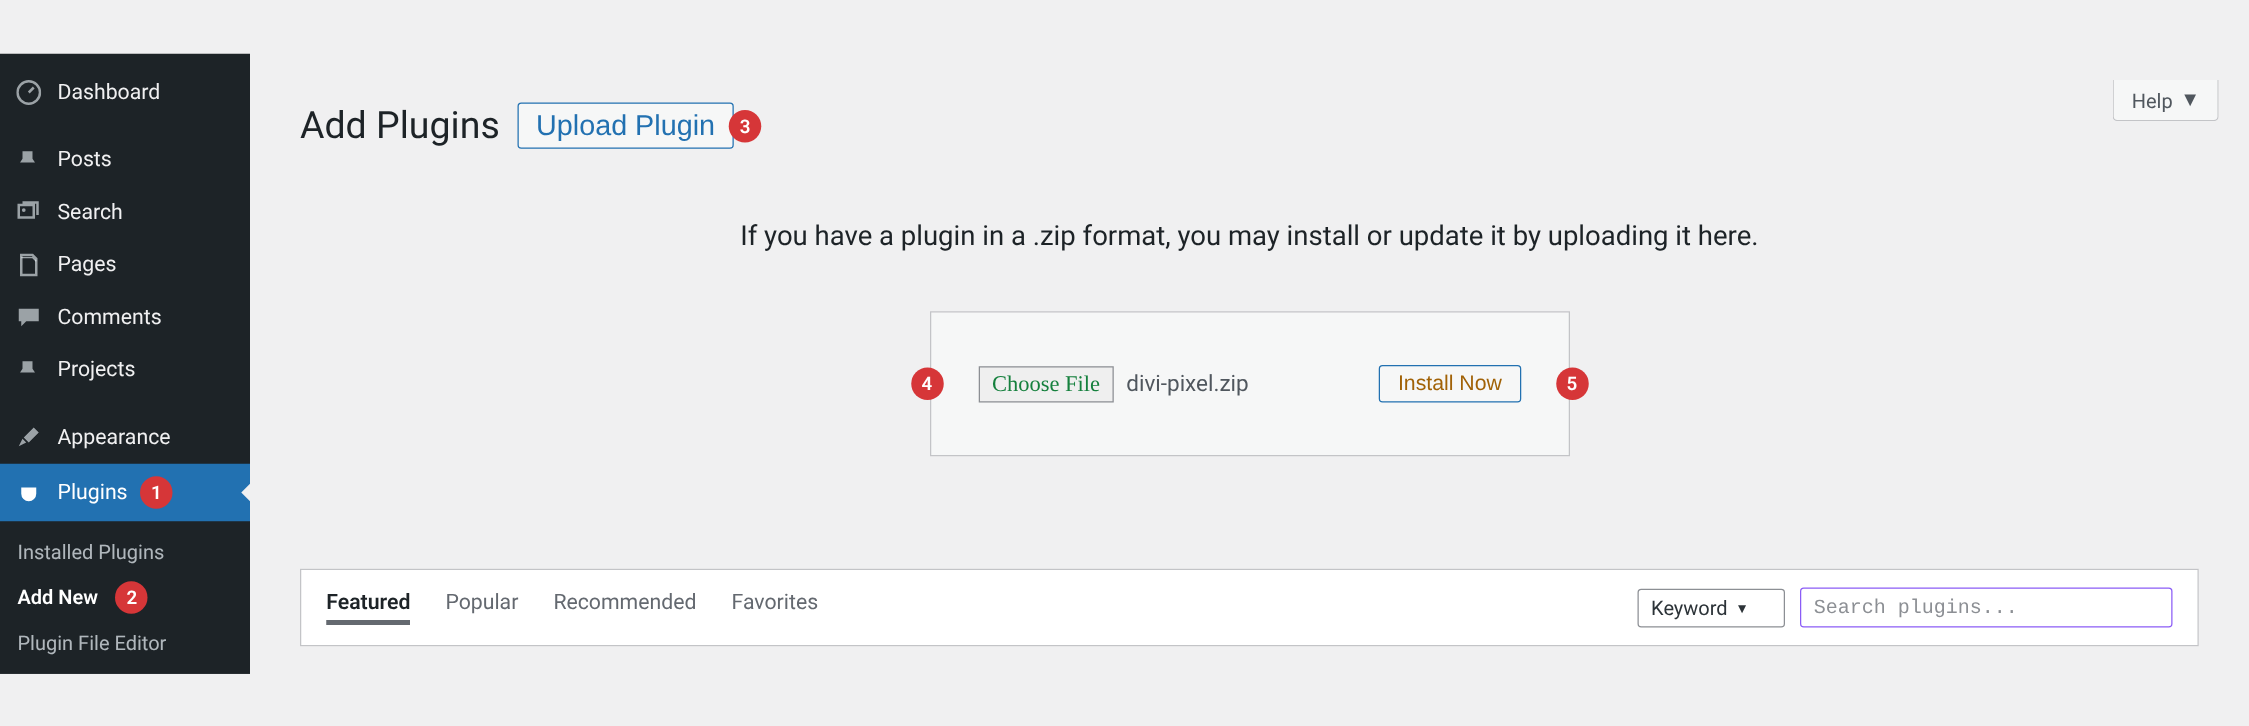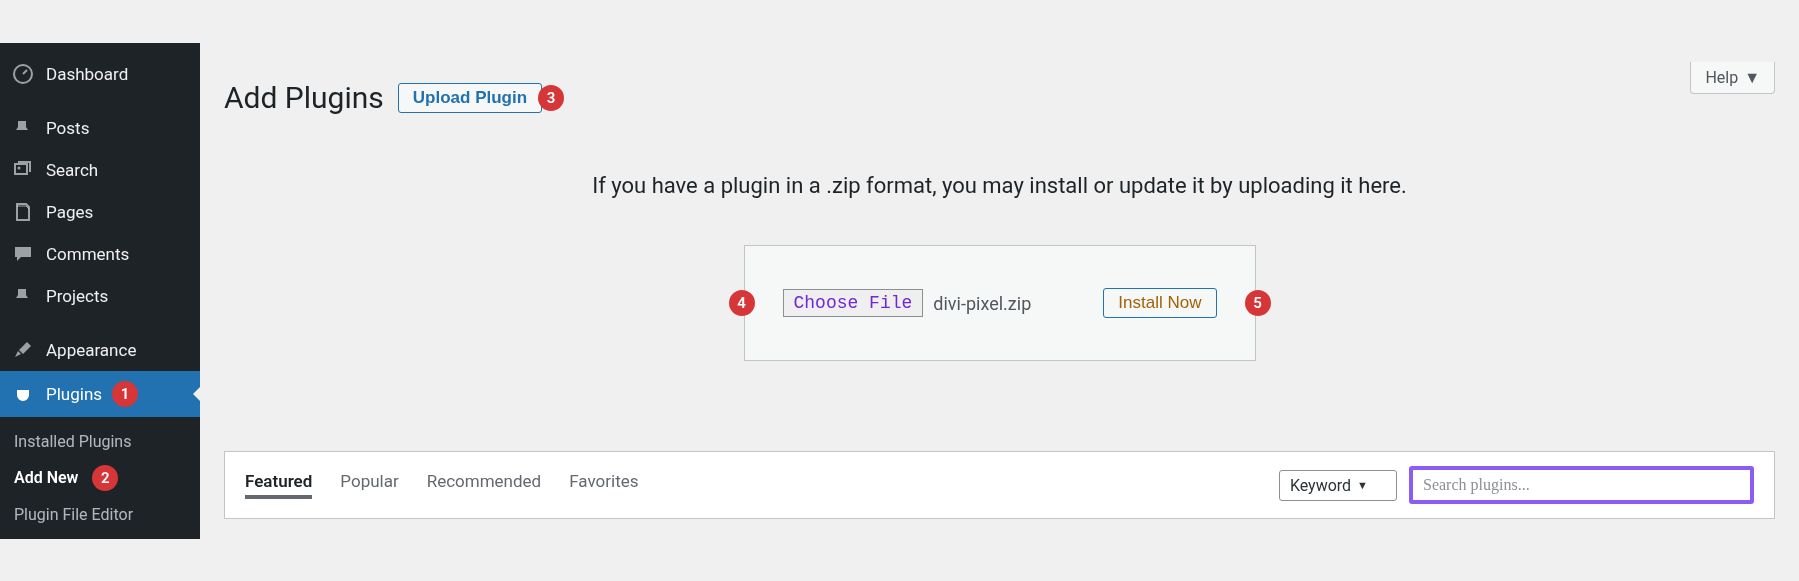--- a/index.html
+++ b/index.html
@@ -50,56 +50,56 @@
   font-size: 16px;
   cursor: pointer;
 }
 .submenu-item.current { color: #fff; font-weight: 600; }
 .badge {
   display: inline-flex; align-items: center; justify-content: center;
   width: 26px; height: 26px; border-radius: 50%;
   background: #d63638; color: #fff; font-size: 15px; font-weight: 600;
   margin-left: 10px; flex-shrink: 0;
 }
-.content { flex: 1; position: relative; padding: 0 24px; }
+.content { flex: 1; position: relative; padding: 0 40px; }
 .help-tab {
   position: absolute; top: 0; right: 24px;
   border: 1px solid #c3c4c7; border-top: none;
   background: #f6f7f7; padding: 6px 14px;
   font-size: 16px; color: #50575e;
   border-radius: 0 0 4px 4px;
   cursor: pointer;
   display: flex; align-items: center; gap: 6px;
 }
 .page-heading {
   display: flex; align-items: center;
   padding-top: 18px; margin-bottom: 18px;
 }
 .page-heading h1 {
   font-size: 30px; font-weight: 400; color: #1d2327;
 }
 .upload-btn {
   margin-left: 14px;
   border: 1px solid #2271b1; color: #2271b1; background: #f6f7f7;
-  padding: 4px 14px; font-size: 17px; cursor: pointer; border-radius: 3px; font-weight: bold;
+  padding: 4px 14px; font-size: 23px; cursor: pointer; border-radius: 3px;
 }
 .upload-instructions {
   text-align: center; font-size: 22px; color: #1d2327;
   margin-top: 40px; margin-bottom: 47px; font-weight: 400;
 }
 .upload-box {
   width: 512px; margin: 0 auto; border: 1px solid #c3c4c7;
   background: #f6f7f7; padding: 42px 38px;
   display: flex; align-items: center; justify-content: space-between;
   position: relative;
 }
 .file-picker { display: flex; align-items: center; gap: 10px; }
 .choose-file-btn {
-  border: 1px solid #8c8f94; background: #efefef; color: #6d28d9;
-  font-size: 18px; padding: 3px 10px; cursor: pointer; font-family: Liberation Mono, monospace;
+  border: 1px solid #8c8f94; background: #efefef; color: #15803d;
+  font-size: 18px; padding: 3px 10px; cursor: pointer; font-family: Liberation Serif, serif;
 }
 .file-name { font-size: 18px; color: #50575e; }
 .install-btn {
   border: 1px solid #2271b1; color: #a16207; background: #f6f7f7;
   padding: 4px 14px; font-size: 17px; cursor: pointer; border-radius: 3px;
 }
 .annot-badge {
   position: absolute; width: 26px; height: 26px; border-radius: 50%;
   background: #d63638; color: #fff; display: flex; align-items: center; justify-content: center;
   font-size: 15px; font-weight: 600;
@@ -113,22 +113,22 @@
 .tabs { display: flex; gap: 28px; }
 .tab { font-size: 17px; color: #646970; cursor: pointer; padding-bottom: 8px; }
 .tab.current { color: #1d2327; border-bottom: 4px solid #646970; font-weight: 600; padding-bottom: 4px; }
 .search-controls { display: flex; gap: 12px; align-items: center; }
 .keyword-select {
   border: 1px solid #8c8f94; background: #fff; font-size: 16px;
   padding: 5px 28px 5px 10px; border-radius: 3px; cursor: pointer;
   display: flex; align-items: center; gap: 6px; color: #2c3338;
 }
 .search-input {
-  border: 4px solid #8b5cf6; font-size: 16px; padding: 6px 10px;
-  width: 345px; border-radius: 3px; font-family: Liberation Serif, serif;
+  border: 1px solid #8b5cf6; font-size: 16px; padding: 6px 10px;
+  width: 298px; border-radius: 3px; font-family: Liberation Mono, monospace;
 }
 .search-input::placeholder { color: #8c8f94; }
 .heading-wrap { position: relative; display: inline-flex; align-items: center; }
 </style>
 </head>
 <body>
 
 <div class="wrap">
 
   <nav class="sidebar">

